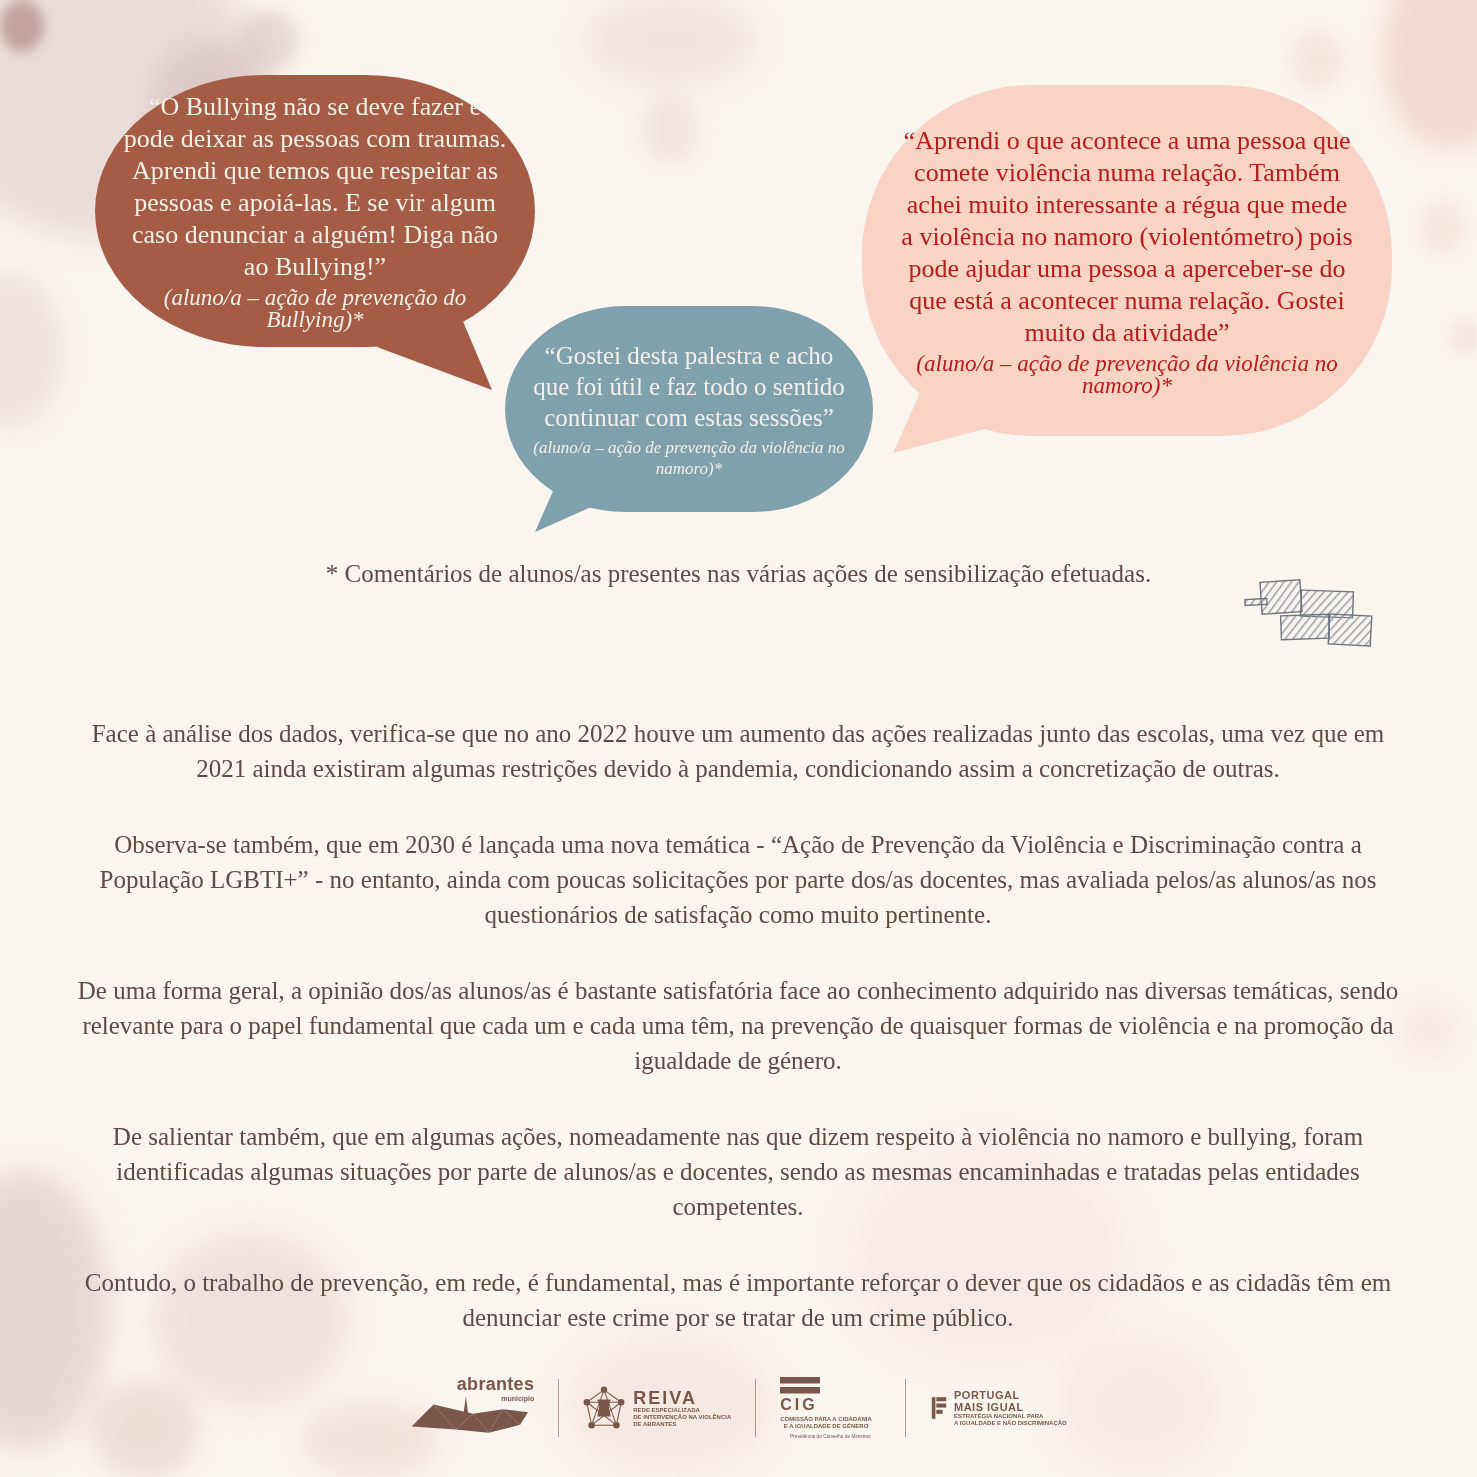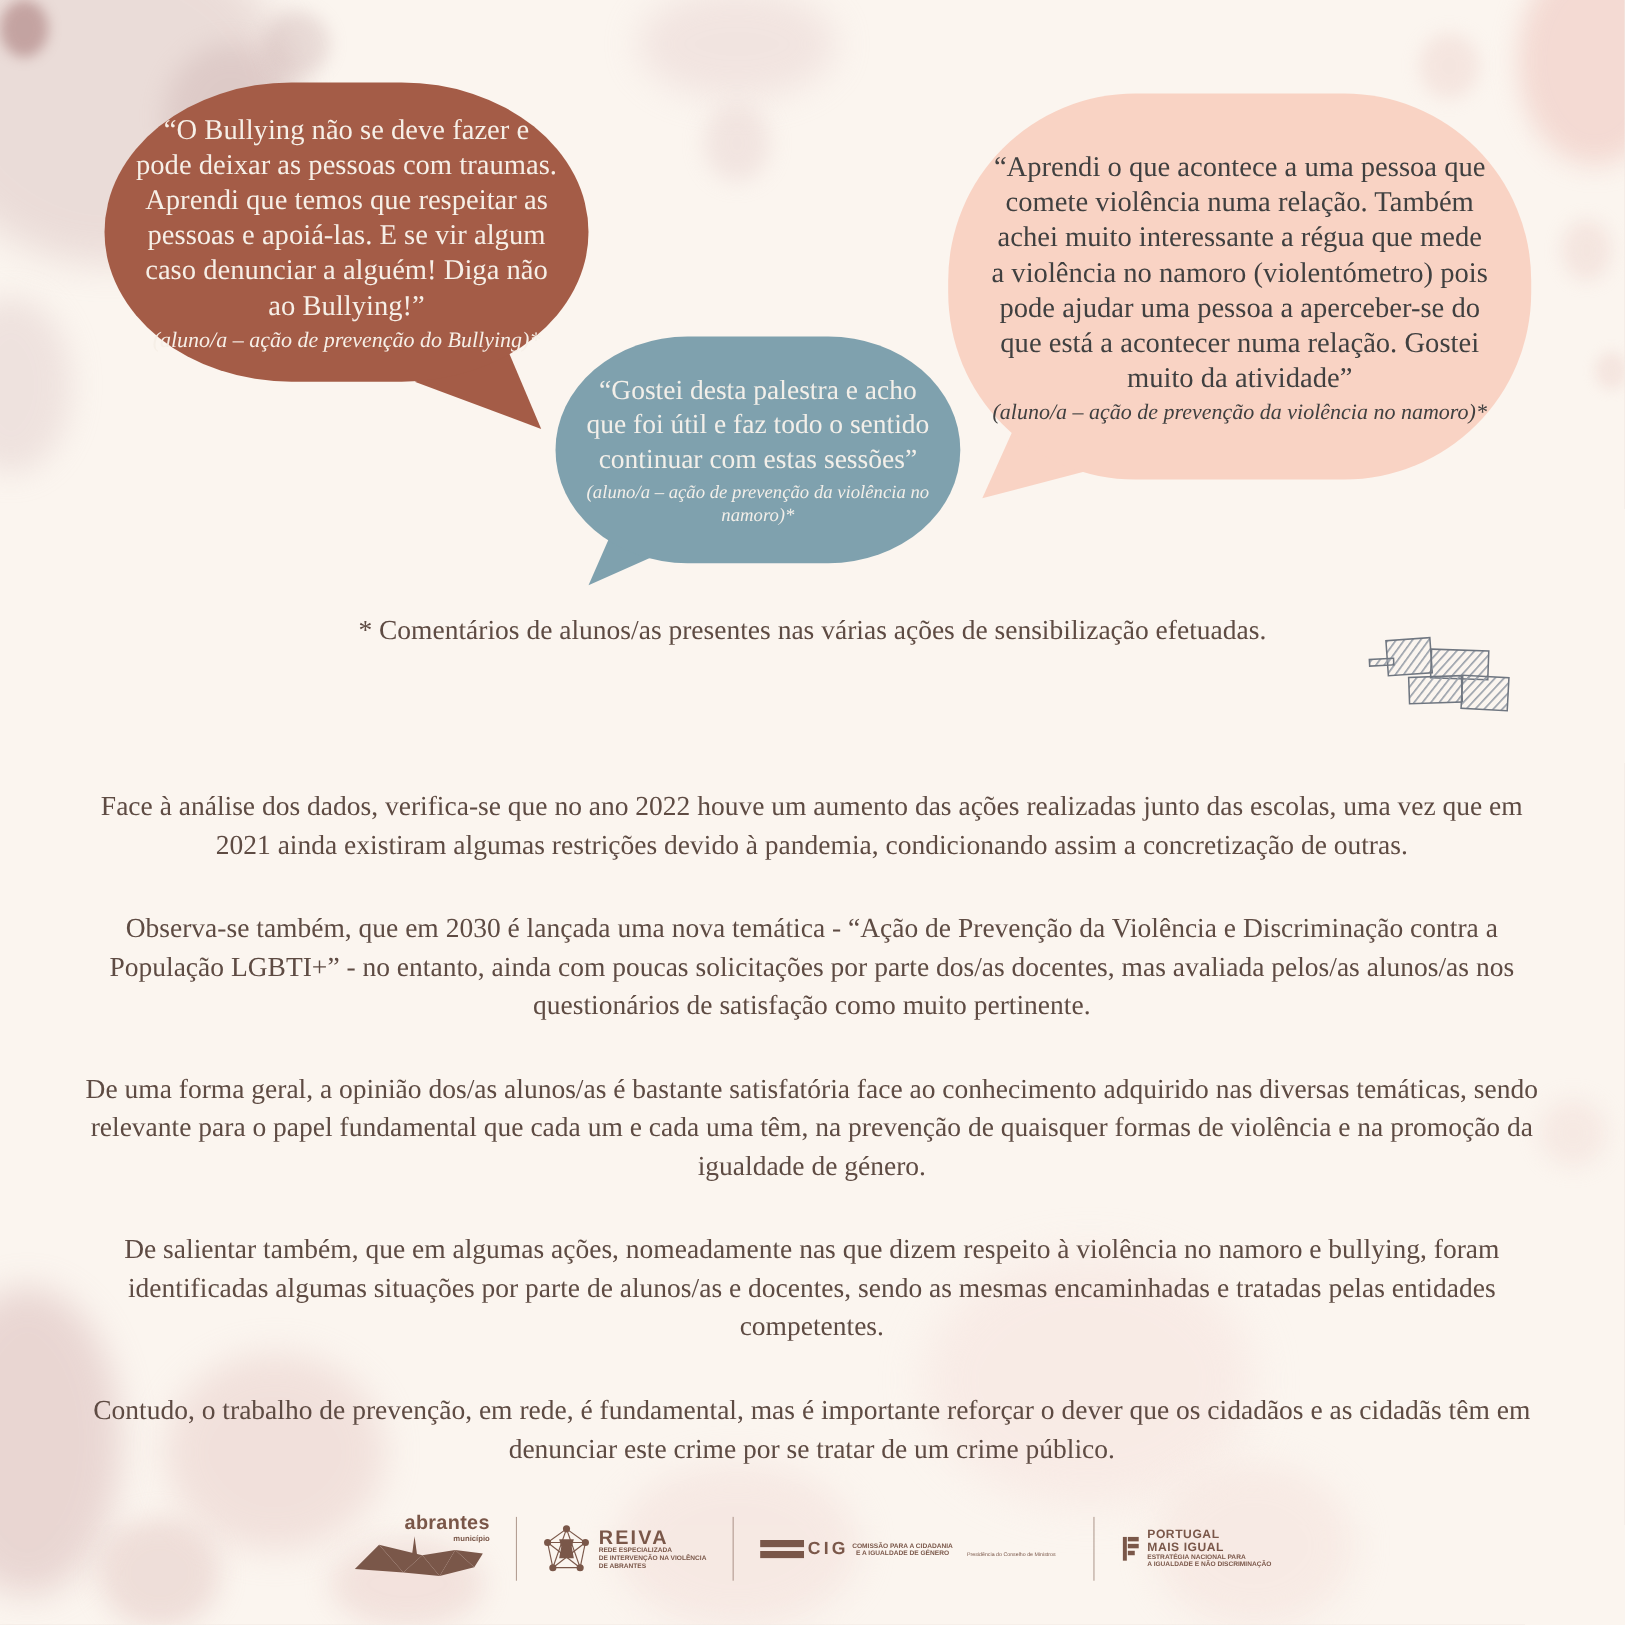--- a/index.html
+++ b/index.html
@@ -12,38 +12,38 @@
     color:#5e4b43;
   }
   .splotch{position:absolute;border-radius:50%;pointer-events:none;z-index:0;}
 
   
   .bubble{
     position:absolute;display:flex;flex-direction:column;
     align-items:center;justify-content:center;text-align:center;z-index:3;
   }
   .bubble .quote{font-size:26px;line-height:32px;}
-  .bubble .attr{font-size:20px;line-height:22px;font-style:italic;margin-top:4px;}
+  .bubble .attr{font-size:23px;line-height:22px;font-style:italic;margin-top:4px;}
   #bubble-brown{
     left:95px;top:75px;width:440px;height:272px;
     background:#a45c47;color:#f6efe7;
     border-radius:170px / 136px;
     padding:0 28px;box-sizing:border-box;align-items:center;
   }
   #bubble-blue{
     left:505px;top:306px;width:368px;height:206px;
     background:#7fa1ae;color:#f3efe9;
     border-radius:120px / 103px;
     padding:0 22px;box-sizing:border-box;
   }
   #bubble-blue .quote{font-size:25px;line-height:31px;}
   #bubble-blue .attr{font-size:17px;line-height:21px;}
   #bubble-pink{
     left:862px;top:85px;width:530px;height:351px;
-    background:#f9d3c4;color:#404040;
+    background:#f9d3c4;color:#b91c1c;
     border-radius:170px;
     padding:0 38px;box-sizing:border-box;
   }
   .tail{position:absolute;z-index:2;}
 
   
   #note{
     position:absolute;left:0;top:560px;width:100%;
     text-align:center;font-size:25px;z-index:3;
   }
@@ -65,21 +65,21 @@
   }
   .logo-divider{width:1px;height:58px;background:rgba(122,87,73,.55);}
   #logo-abrantes{position:relative;width:124px;height:70px;}
   #logo-abrantes .txt{position:absolute;right:0;top:4px;text-align:right;line-height:14px;}
   #logo-abrantes .t1{font-size:18px;font-weight:bold;letter-spacing:.3px;text-align:right;}
   #logo-abrantes .t2{font-size:7px;font-weight:bold;display:block;}
   #logo-abrantes svg{position:absolute;left:0;bottom:2px;}
   #logo-reiva{display:flex;align-items:center;gap:8px;}
   #logo-reiva .t1{font-size:18px;font-weight:bold;letter-spacing:2px;line-height:18px;}
   .tiny{font-size:6px;line-height:7px;font-weight:bold;white-space:pre-line;}
-  #logo-cig{display:flex;flex-direction:row;align-items:flex-end;gap:3px;}
+  #logo-cig{display:flex;flex-direction:column;align-items:flex-start;gap:3px;}
   #logo-cig .t1{font-size:16px;letter-spacing:3px;line-height:16px;font-weight:bold;}
   #logo-cig .sub2{font-size:6px;transform:scale(.8);line-height:6px;}
   #logo-pmi{display:flex;align-items:center;gap:6px;}
   #logo-pmi .t1{font-size:11px;font-weight:bold;line-height:12px;letter-spacing:.5px;}
 </style>
 </head>
 <body>
 
 <div id="canvas">
 

